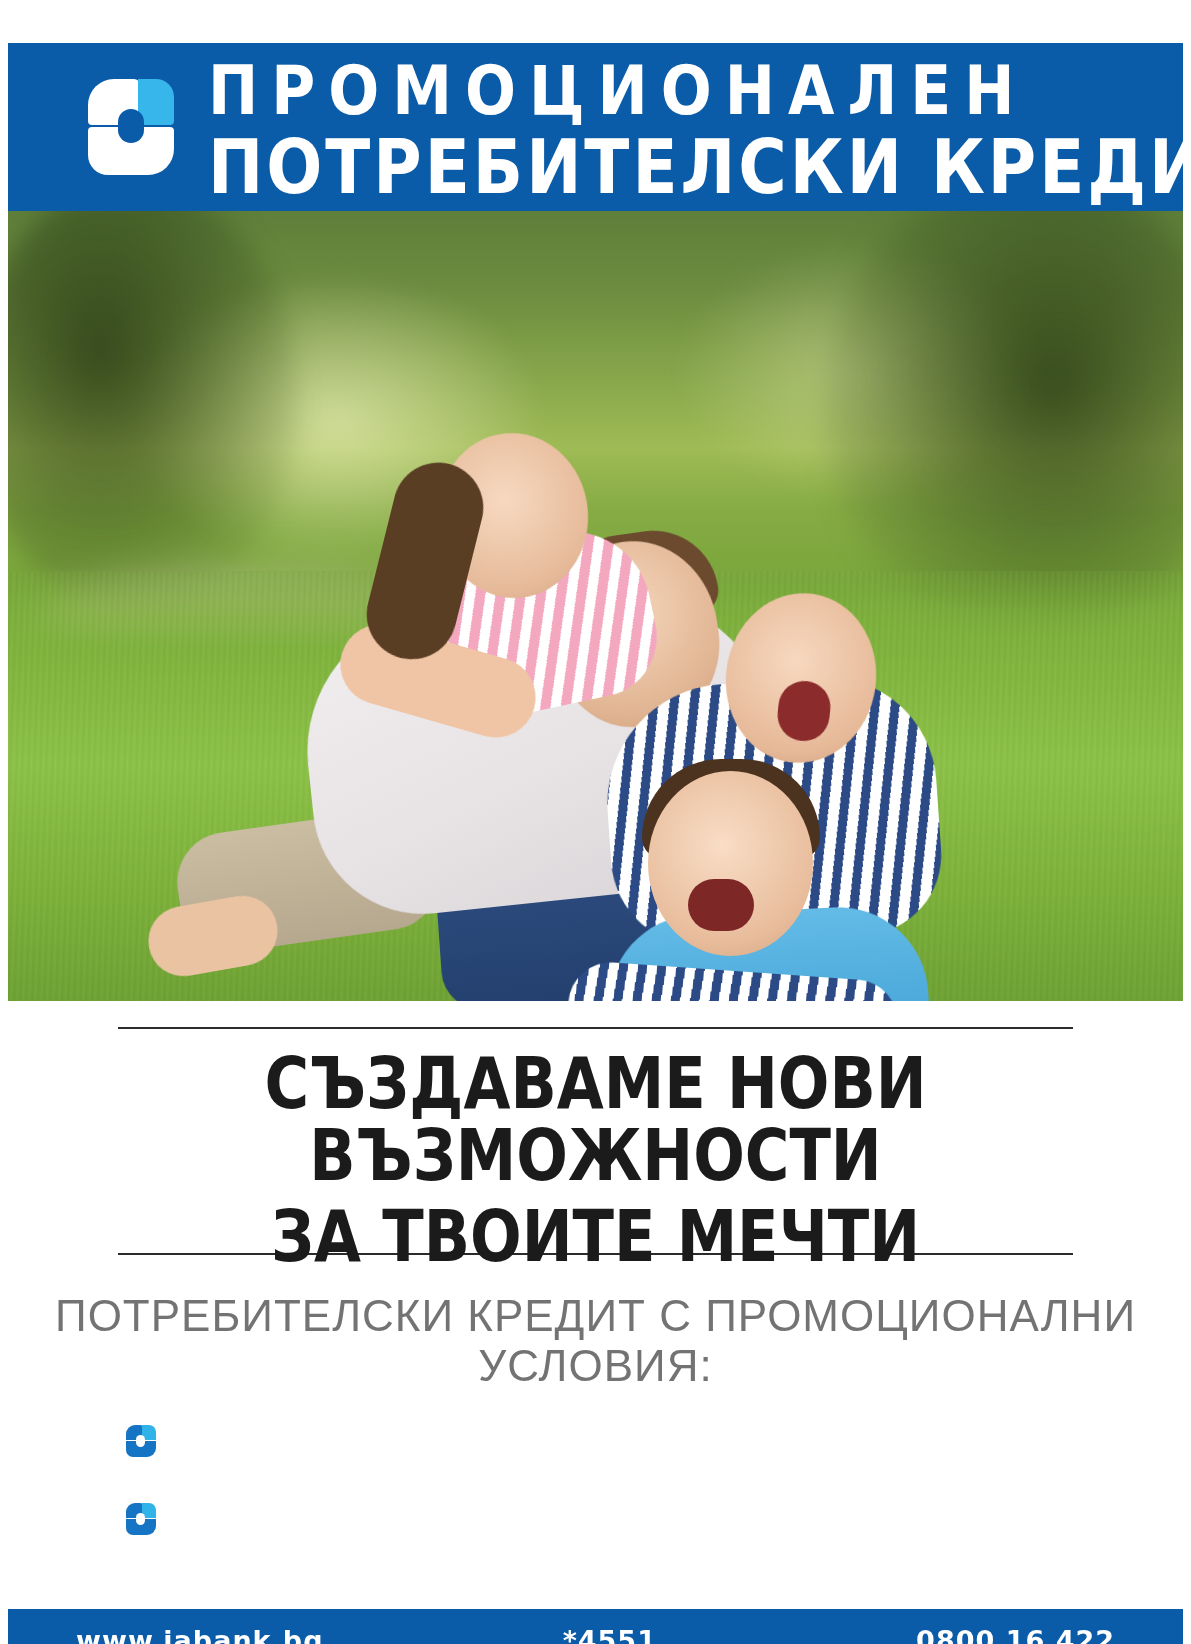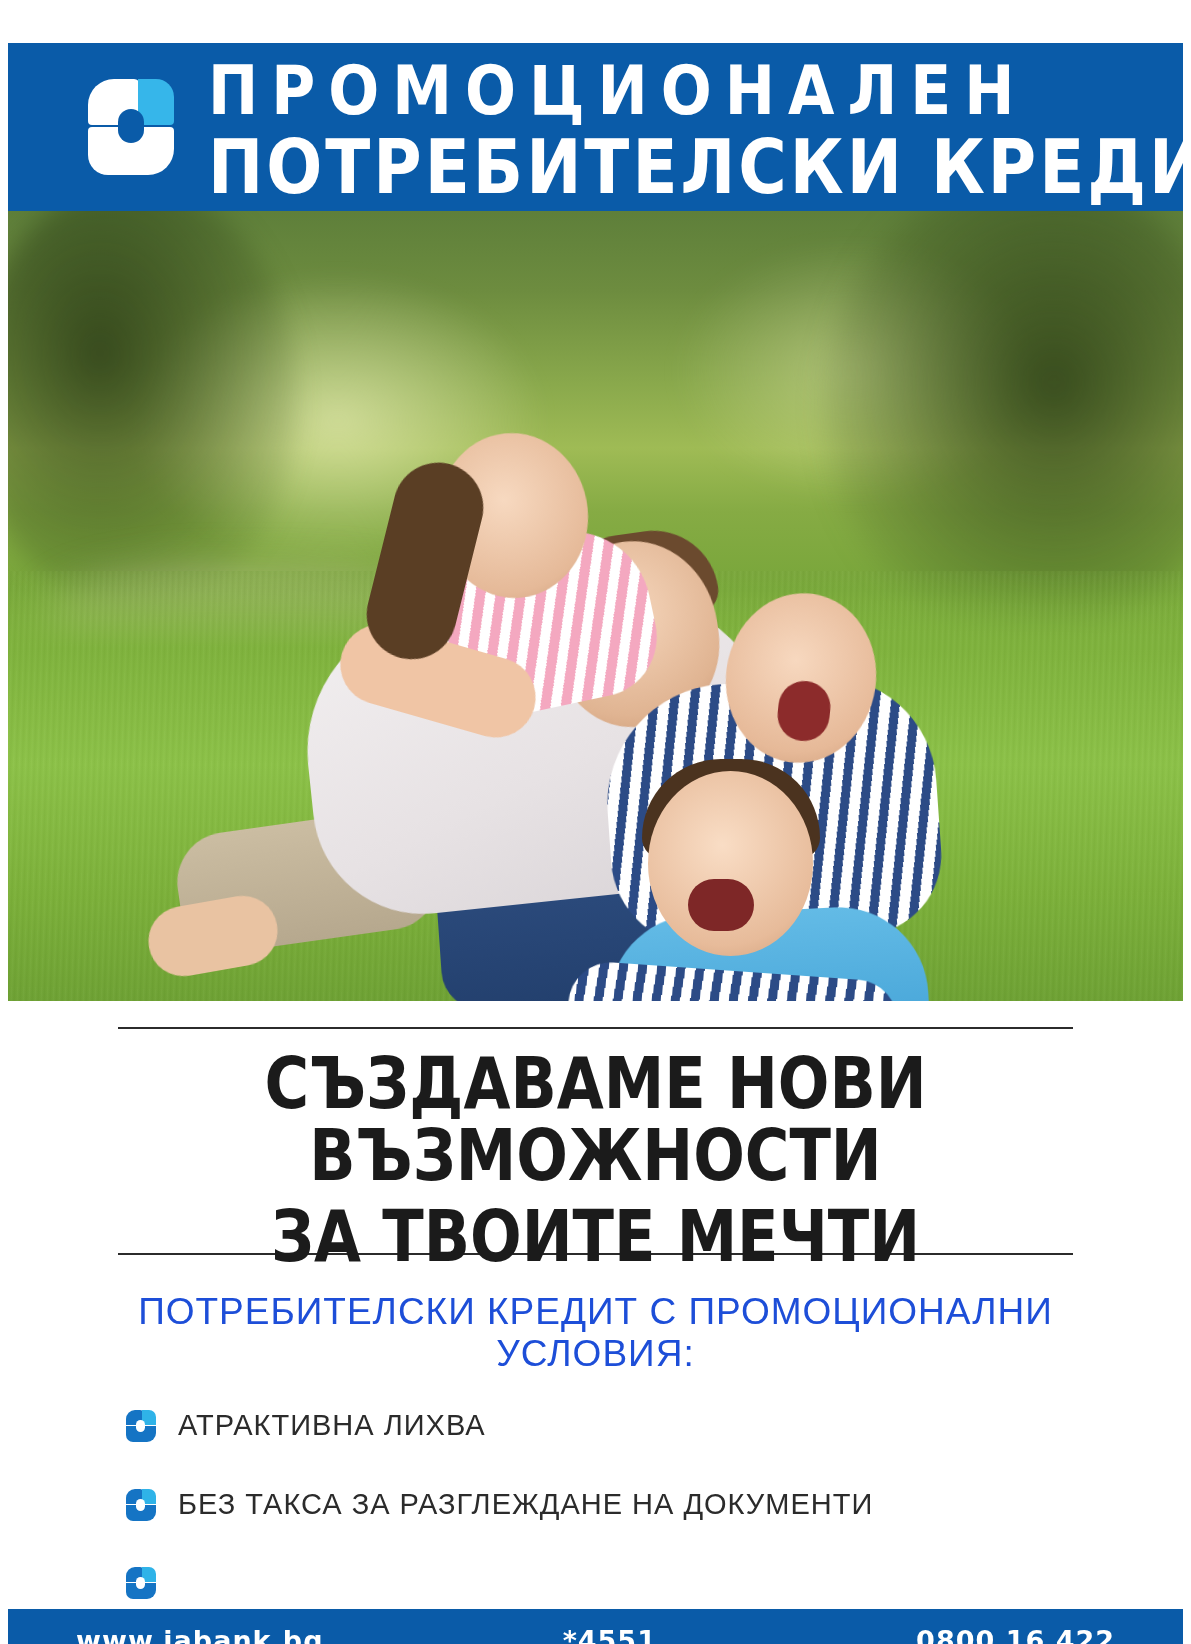--- a/index.html
+++ b/index.html
@@ -364,22 +364,22 @@
     line-height: 1.0;
     letter-spacing: 0px;
     padding: 16px 60px 14px 60px;
     transform: scaleY(1.16) scaleX(0.98);
     transform-origin: center top;
   }
   .headline .l2 { display: block; margin-top: 8px; }
 
   .subhead {
     text-align: center;
-    color: #1d4ed8;
-    font-size: 37px;
+    color: #737373;
+    font-size: 44px;
     letter-spacing: 1px;
     padding: 36px 40px 18px 40px;
     font-family: "Liberation Sans", sans-serif;
   }
 
   .bullets {
     padding: 16px 0 0 118px;
   }
   .bullet {
     display: flex;
@@ -520,33 +520,22 @@
     <div class="bullets">
 
       <div class="bullet">
         <span class="bullet-icon">
           <i class="b1"></i>
             <i class="b2"></i>
             <i class="b3"></i>
             <i class="b4"></i>
             <i class="bn"></i>
         </span>
-        <span class="bullet-text">АТРАКТИВНА ЛИХВА</span>
       </div>
 
-      <div class="bullet">
-        <span class="bullet-icon">
-          <i class="b1"></i>
-            <i class="b2"></i>
-            <i class="b3"></i>
-            <i class="b4"></i>
-            <i class="bn"></i>
-        </span>
-        <span class="bullet-text">БЕЗ ТАКСА ЗА РАЗГЛЕЖДАНЕ НА ДОКУМЕНТИ</span>
-      </div>
 
       <div class="bullet">
         <span class="bullet-icon">
           <i class="b1"></i>
             <i class="b2"></i>
             <i class="b3"></i>
             <i class="b4"></i>
             <i class="bn"></i>
         </span>
       </div>

